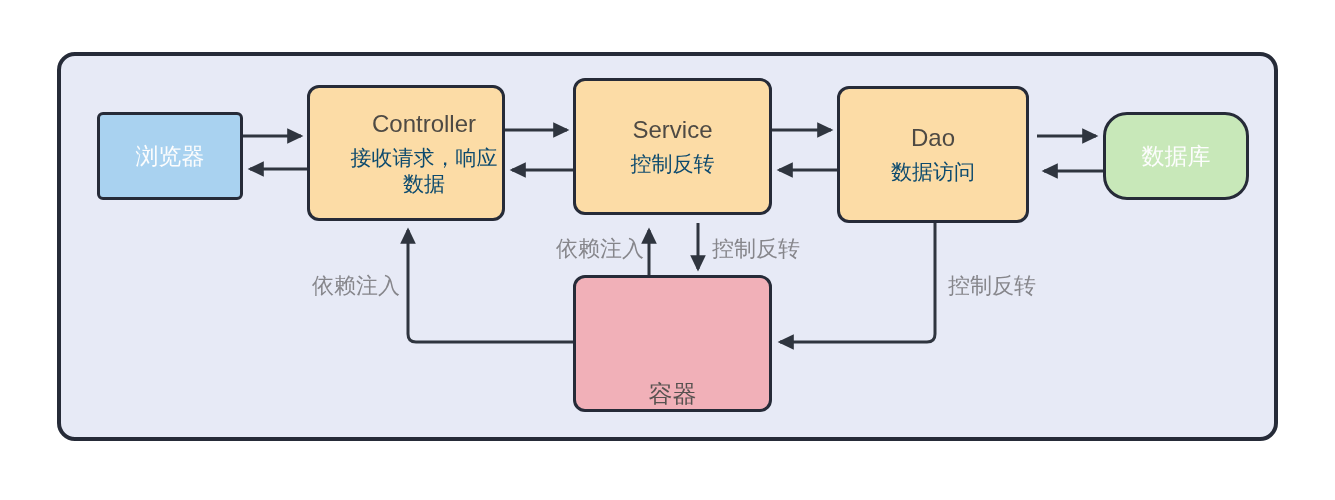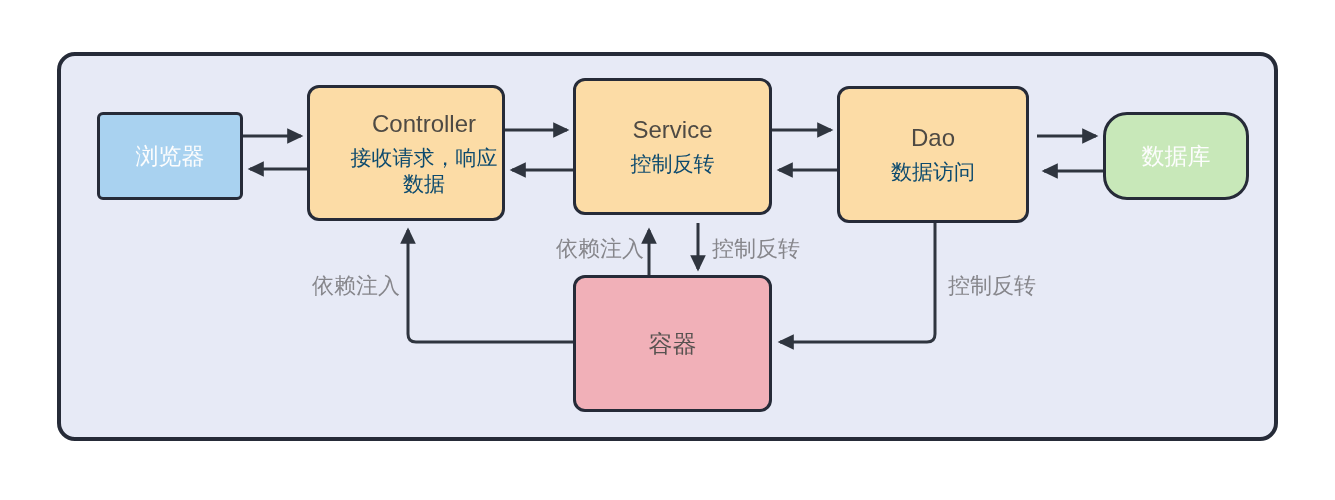--- a/index.html
+++ b/index.html
@@ -19,21 +19,21 @@
     justify-content:center;border:3px solid var(--outline);text-align:center;line-height:1.25;}
   .node-browser{left:97px;top:112px;width:146px;height:88px;border-radius:6px;
     background:var(--browser-fill);color:#fdfdfd;font-size:23px;}
   .node-database{left:1103px;top:112px;width:146px;height:88px;border-radius:24px;
     background:var(--database-fill);color:#fdfdfd;font-size:23px;}
   .node-layer{background:var(--layer-fill);border-radius:12px;}
   .node-controller{left:307px;top:85px;width:198px;height:136px;padding-left:36px;}
   .node-service{left:573px;top:78px;width:199px;height:137px;}
   .node-dao{left:837px;top:86px;width:192px;height:137px;}
   .node-container{left:573px;top:275px;width:199px;height:137px;border-radius:12px;
-    background:var(--container-fill);color:#575250;font-size:24px;}
+    background:var(--container-fill);color:#575250;font-size:24px;justify-content:flex-end;}
   .node-title{font-size:24px;color:#4e4a44;}
   .node-sub{font-size:21px;color:#0c4a6e;margin-top:6px;}
   .edge-label{position:absolute;font-size:22px;color:var(--edge-label);white-space:nowrap;}
   .lbl-di-controller{left:312px;top:271px;}
   .lbl-di-service{left:556px;top:234px;}
   .lbl-ioc-service{left:712px;top:234px;}
   .lbl-ioc-dao{left:948px;top:271px;}
 </style>
 </head>
 <body>

